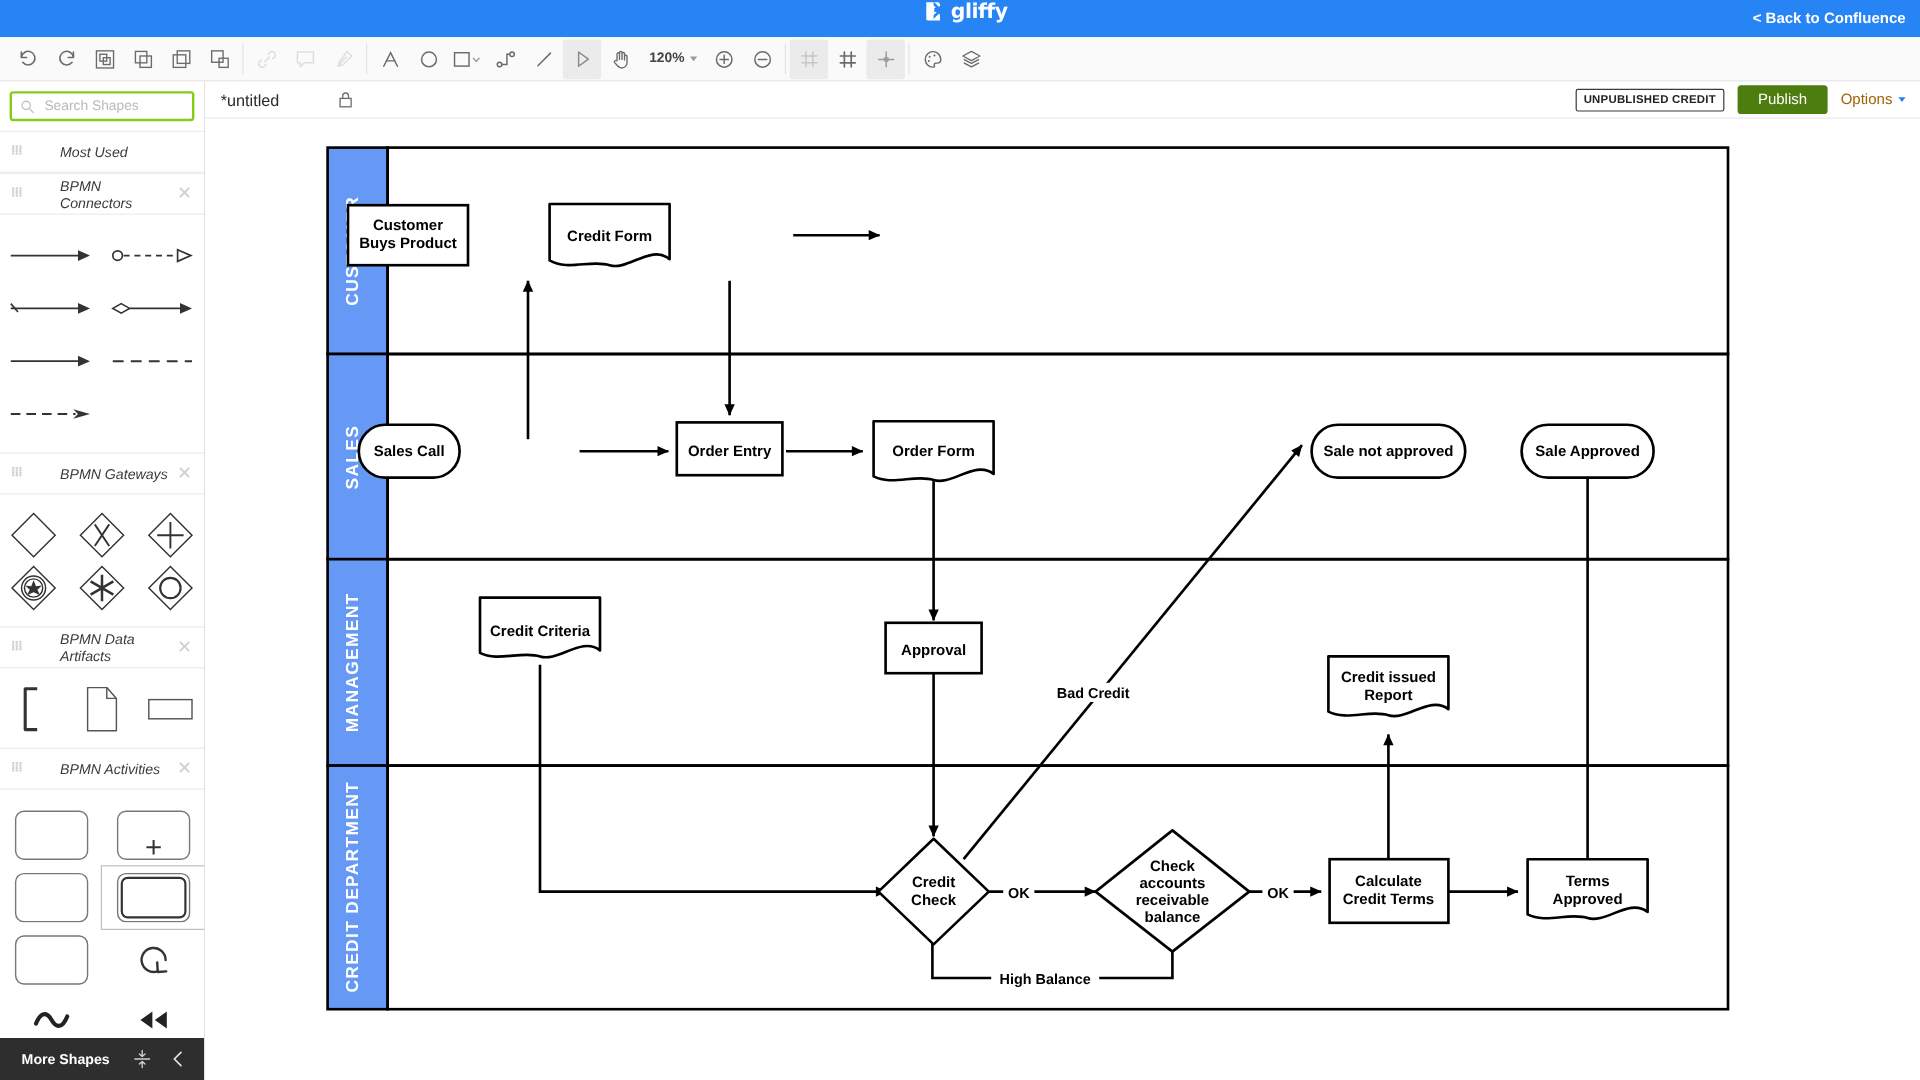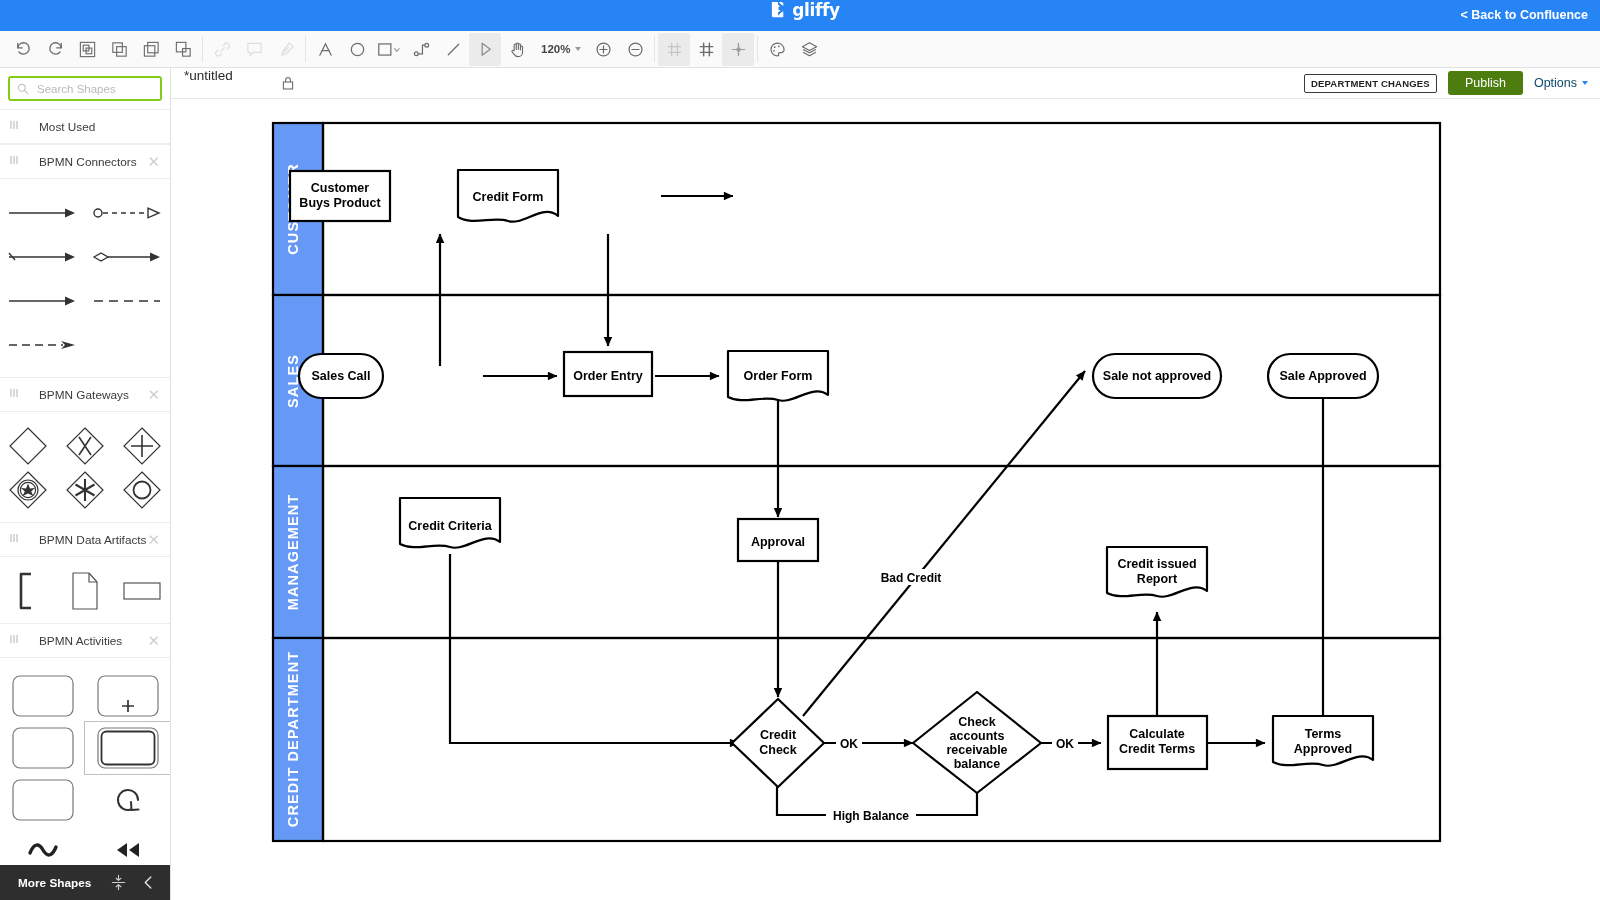--- a/index.html
+++ b/index.html
@@ -69,21 +69,21 @@
     font-family:"Liberation Sans", sans-serif; background:transparent;
   }
   .searchbox input::placeholder { color:#b9b9b9; }
   .sec-head {
     height:35px; display:flex; align-items:center; border-bottom:1px solid #ececec;
     border-top:1px solid #ececec; padding:0 10px; cursor:pointer; background:#fff;
   }
   .grip { width:9px;height:11px;display:grid;grid-template-columns:repeat(3,3px);
           grid-template-rows:repeat(4,2px); gap:0; flex:none; }
   .grip i { width:1.6px;height:1.6px;background:#d2d2d2;border-radius:50%; display:block;}
-  .sec-title { font-size:11.8px; color:#3a3a3a; margin-left:20px; flex:1; }
+  .sec-title { font-size:11.8px; color:#3a3a3a; margin-left:31px; flex:1;font-style:italic; }
   .sec-x { color:#cfcfcf; font-size:15px; line-height:1; }
   .shapes-grid { padding:12px 0 10px 0; display:flex; flex-wrap:wrap; }
   .shape-cell {
     width:50%; height:44px; display:flex; align-items:center; justify-content:center;
     cursor:pointer;
   }
   .shape-cell.third { width:33.33%; }
   .sc-sel { outline:1px solid #bfbfbf; }
 
   
@@ -91,35 +91,35 @@
     position:absolute; left:0; bottom:0; width:171px; height:35px;
     background:#2e2e2e; color:#fff; display:flex; align-items:center;
     font-size:11.8px; font-weight:700; cursor:pointer;
   }
   .ms-label { margin-left:18px; flex:1; }
   .ms-ico { width:30px; display:flex; align-items:center; justify-content:center; }
 
   
   .docheader {
     position:absolute; left:171px; top:68px; width:1429px; height:31px;
-    background:#fff; border-bottom:1px solid #e6e6e6; display:flex; gap:40px;
+    background:#fff; border-bottom:1px solid #e6e6e6; display:flex; align-items:center;gap:40px;
   }
   .doctitle { font-size:13.5px; color:#2a2a2a; margin-left:13px; }
   .lockico { margin-left:9px; display:flex; align-items:center; }
   .dh-right { margin-left:auto; display:flex; align-items:center; padding-right:12px; gap:11px;}
   .badge {
     border:1px solid #3a3a3a; border-radius:2px; font-size:9.5px; font-weight:700;
     letter-spacing:.2px; padding:3px 6px; color:#222;
   }
   .publish-btn {
     background:#4d7c0f; color:#fff; font-size:12.5px; padding:5px 17px;
     border-radius:3px; cursor:pointer;
   }
   .options-btn {
-    color:#0c4a6e; font-size:12.5px; cursor:pointer; display:flex; align-items:center; gap:5px;
+    color:#a16207; font-size:12.5px; cursor:pointer; display:flex; align-items:center; gap:5px;
   }
   .caret-blue { width:0;height:0;border-left:3px solid transparent;border-right:3px solid transparent;border-top:4px solid #2684f5;}
 
   
   .canvas {
     position:absolute; left:171px; top:99px; width:1429px; height:801px;
     background:#fff; overflow:hidden;
   }
   .canvas svg { display:block; }
 </style>
@@ -605,21 +605,21 @@
 
   <div class="docheader">
     <span class="doctitle">*untitled</span>
     <span class="lockico">
       <svg width="12" height="14" viewBox="0 0 12 14" fill="none" stroke="#6d6d6d" stroke-width="1.1">
         <rect x="1.4" y="6" width="9.2" height="7"></rect>
         <path d="M3.6 6 V3.9 a2.4 2.4 0 0 1 4.8 0 V6"></path>
       </svg>
     </span>
     <div class="dh-right">
-      <span class="badge">DEPARTMENT CHANGES</span>
+      <span class="badge">UNPUBLISHED CREDIT</span>
       <span class="publish-btn">Publish</span>
       <span class="options-btn">
         <span>Options</span>
         <span class="caret-blue"></span>
       </span>
     </div>
   </div>
 
   <div class="canvas">
     <svg width="1429" height="801" viewBox="0 0 1429 801">

